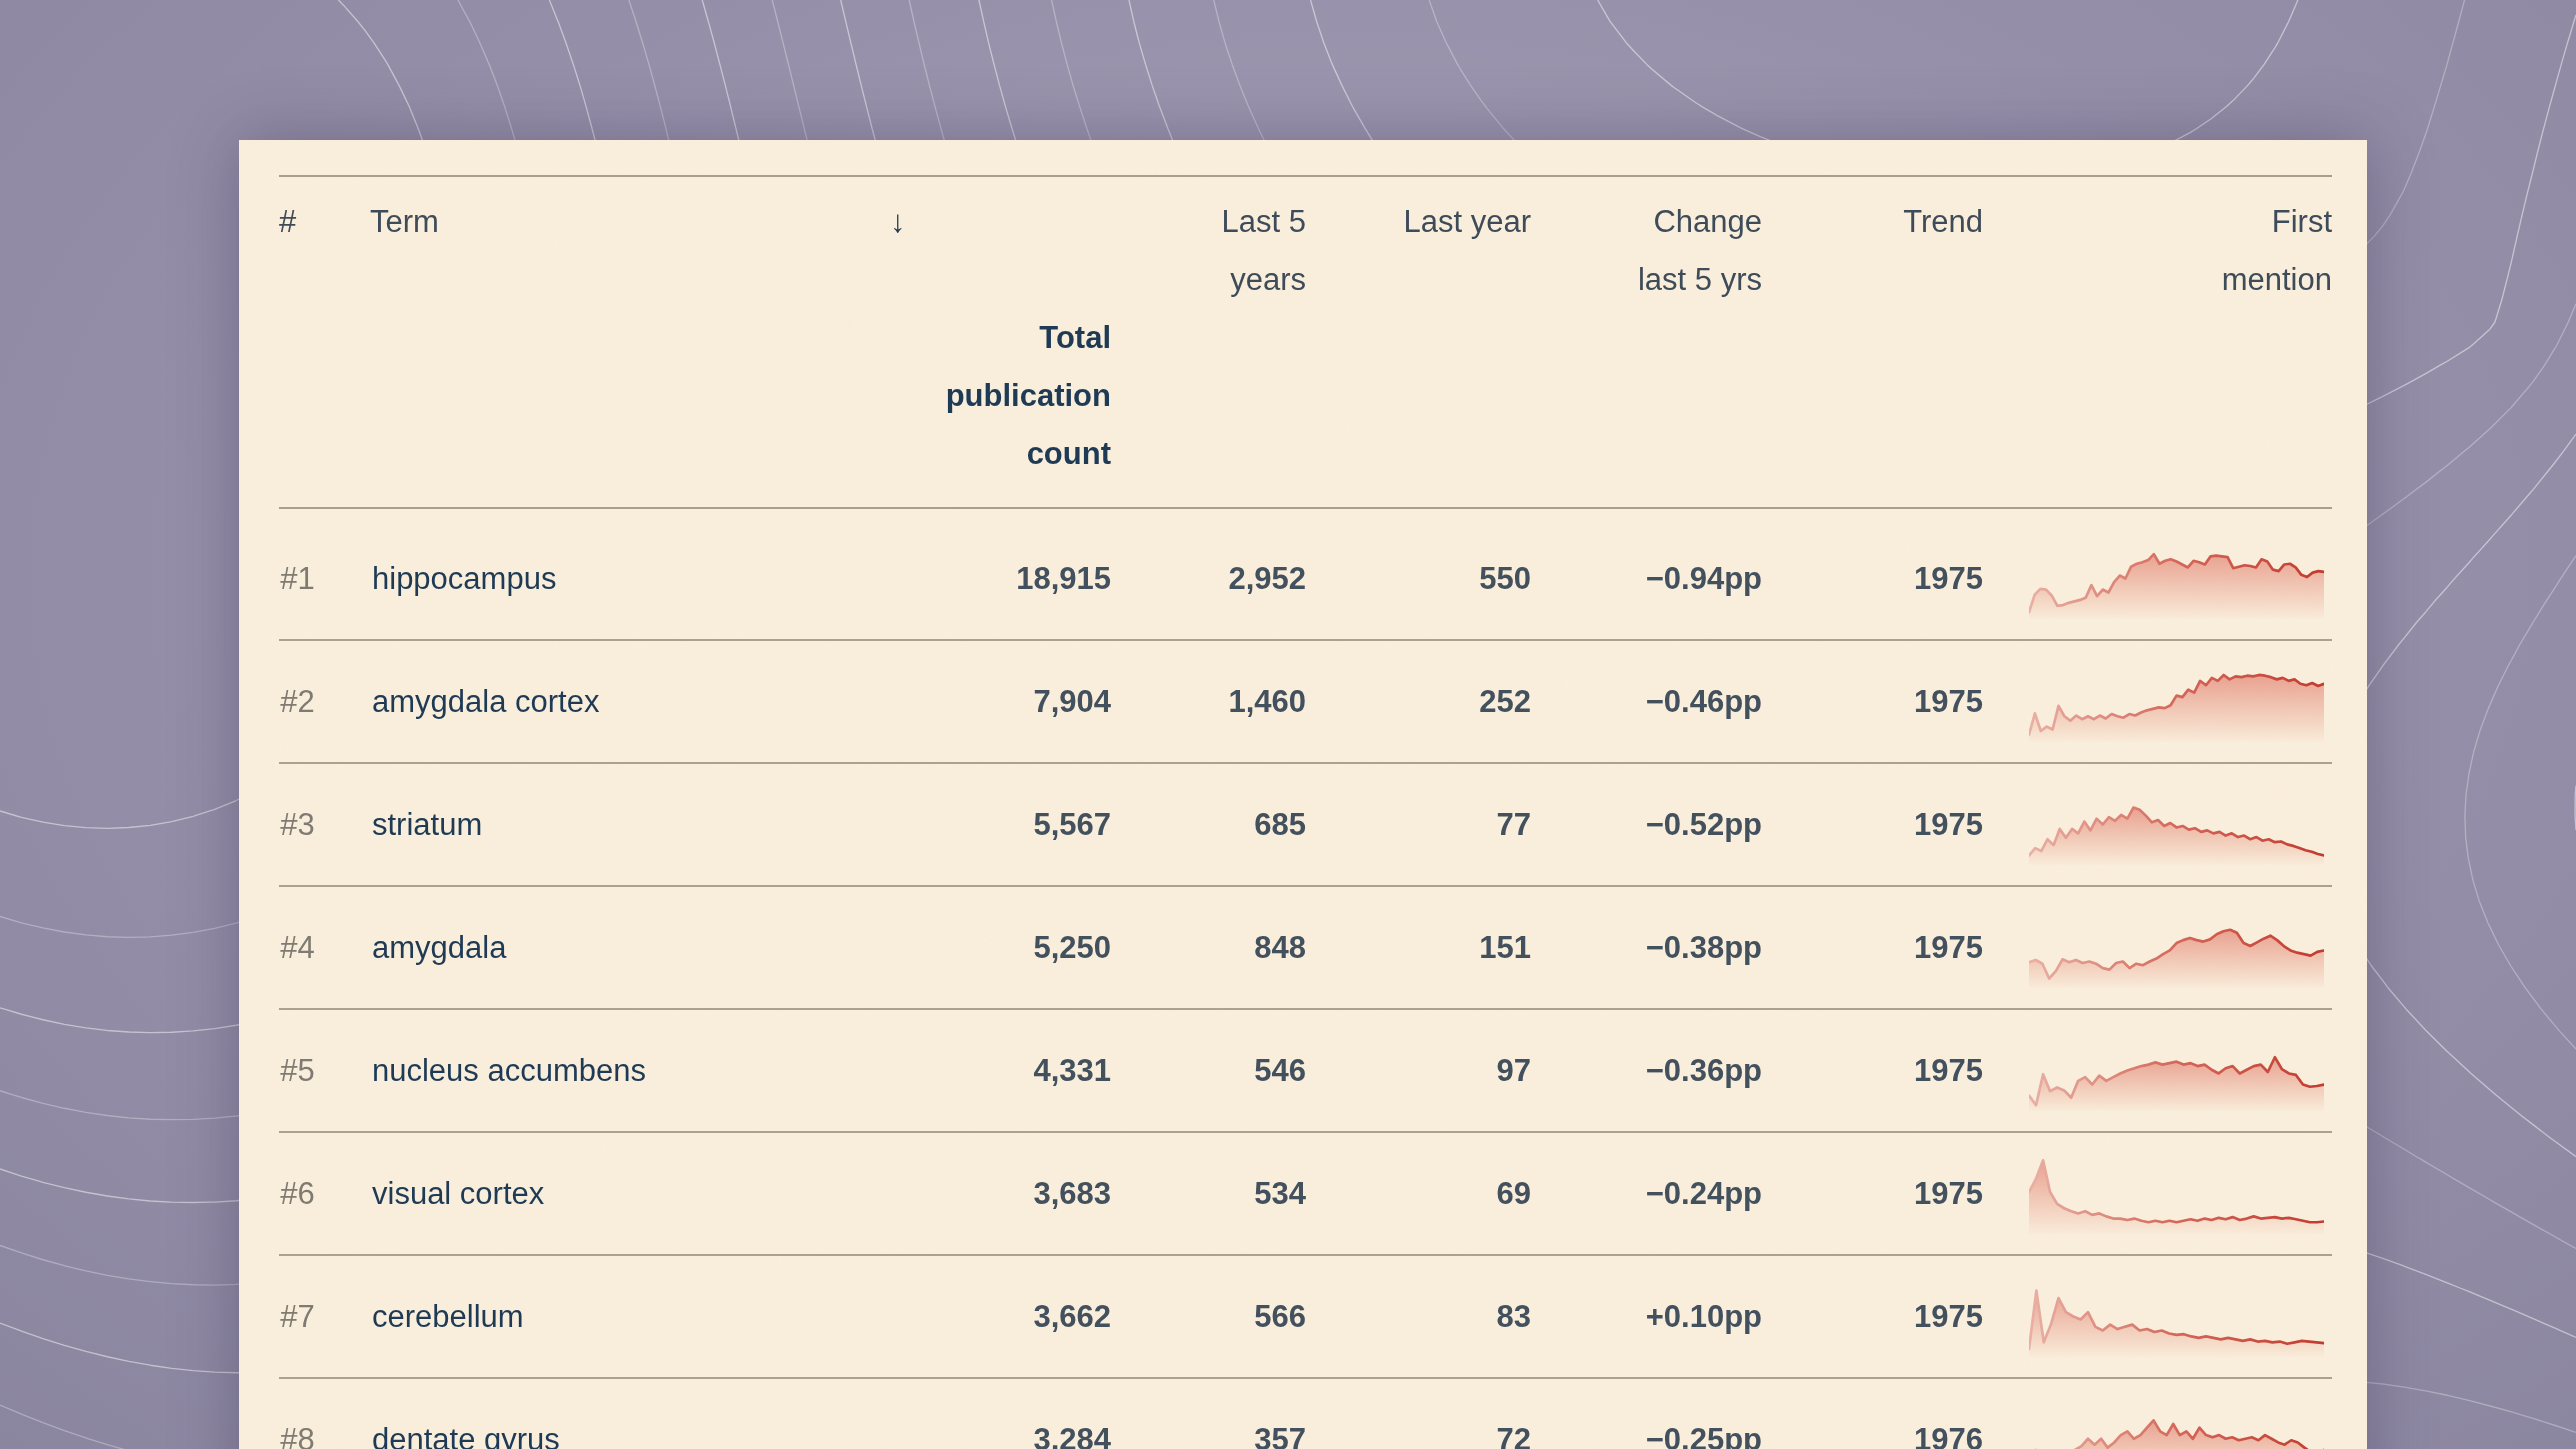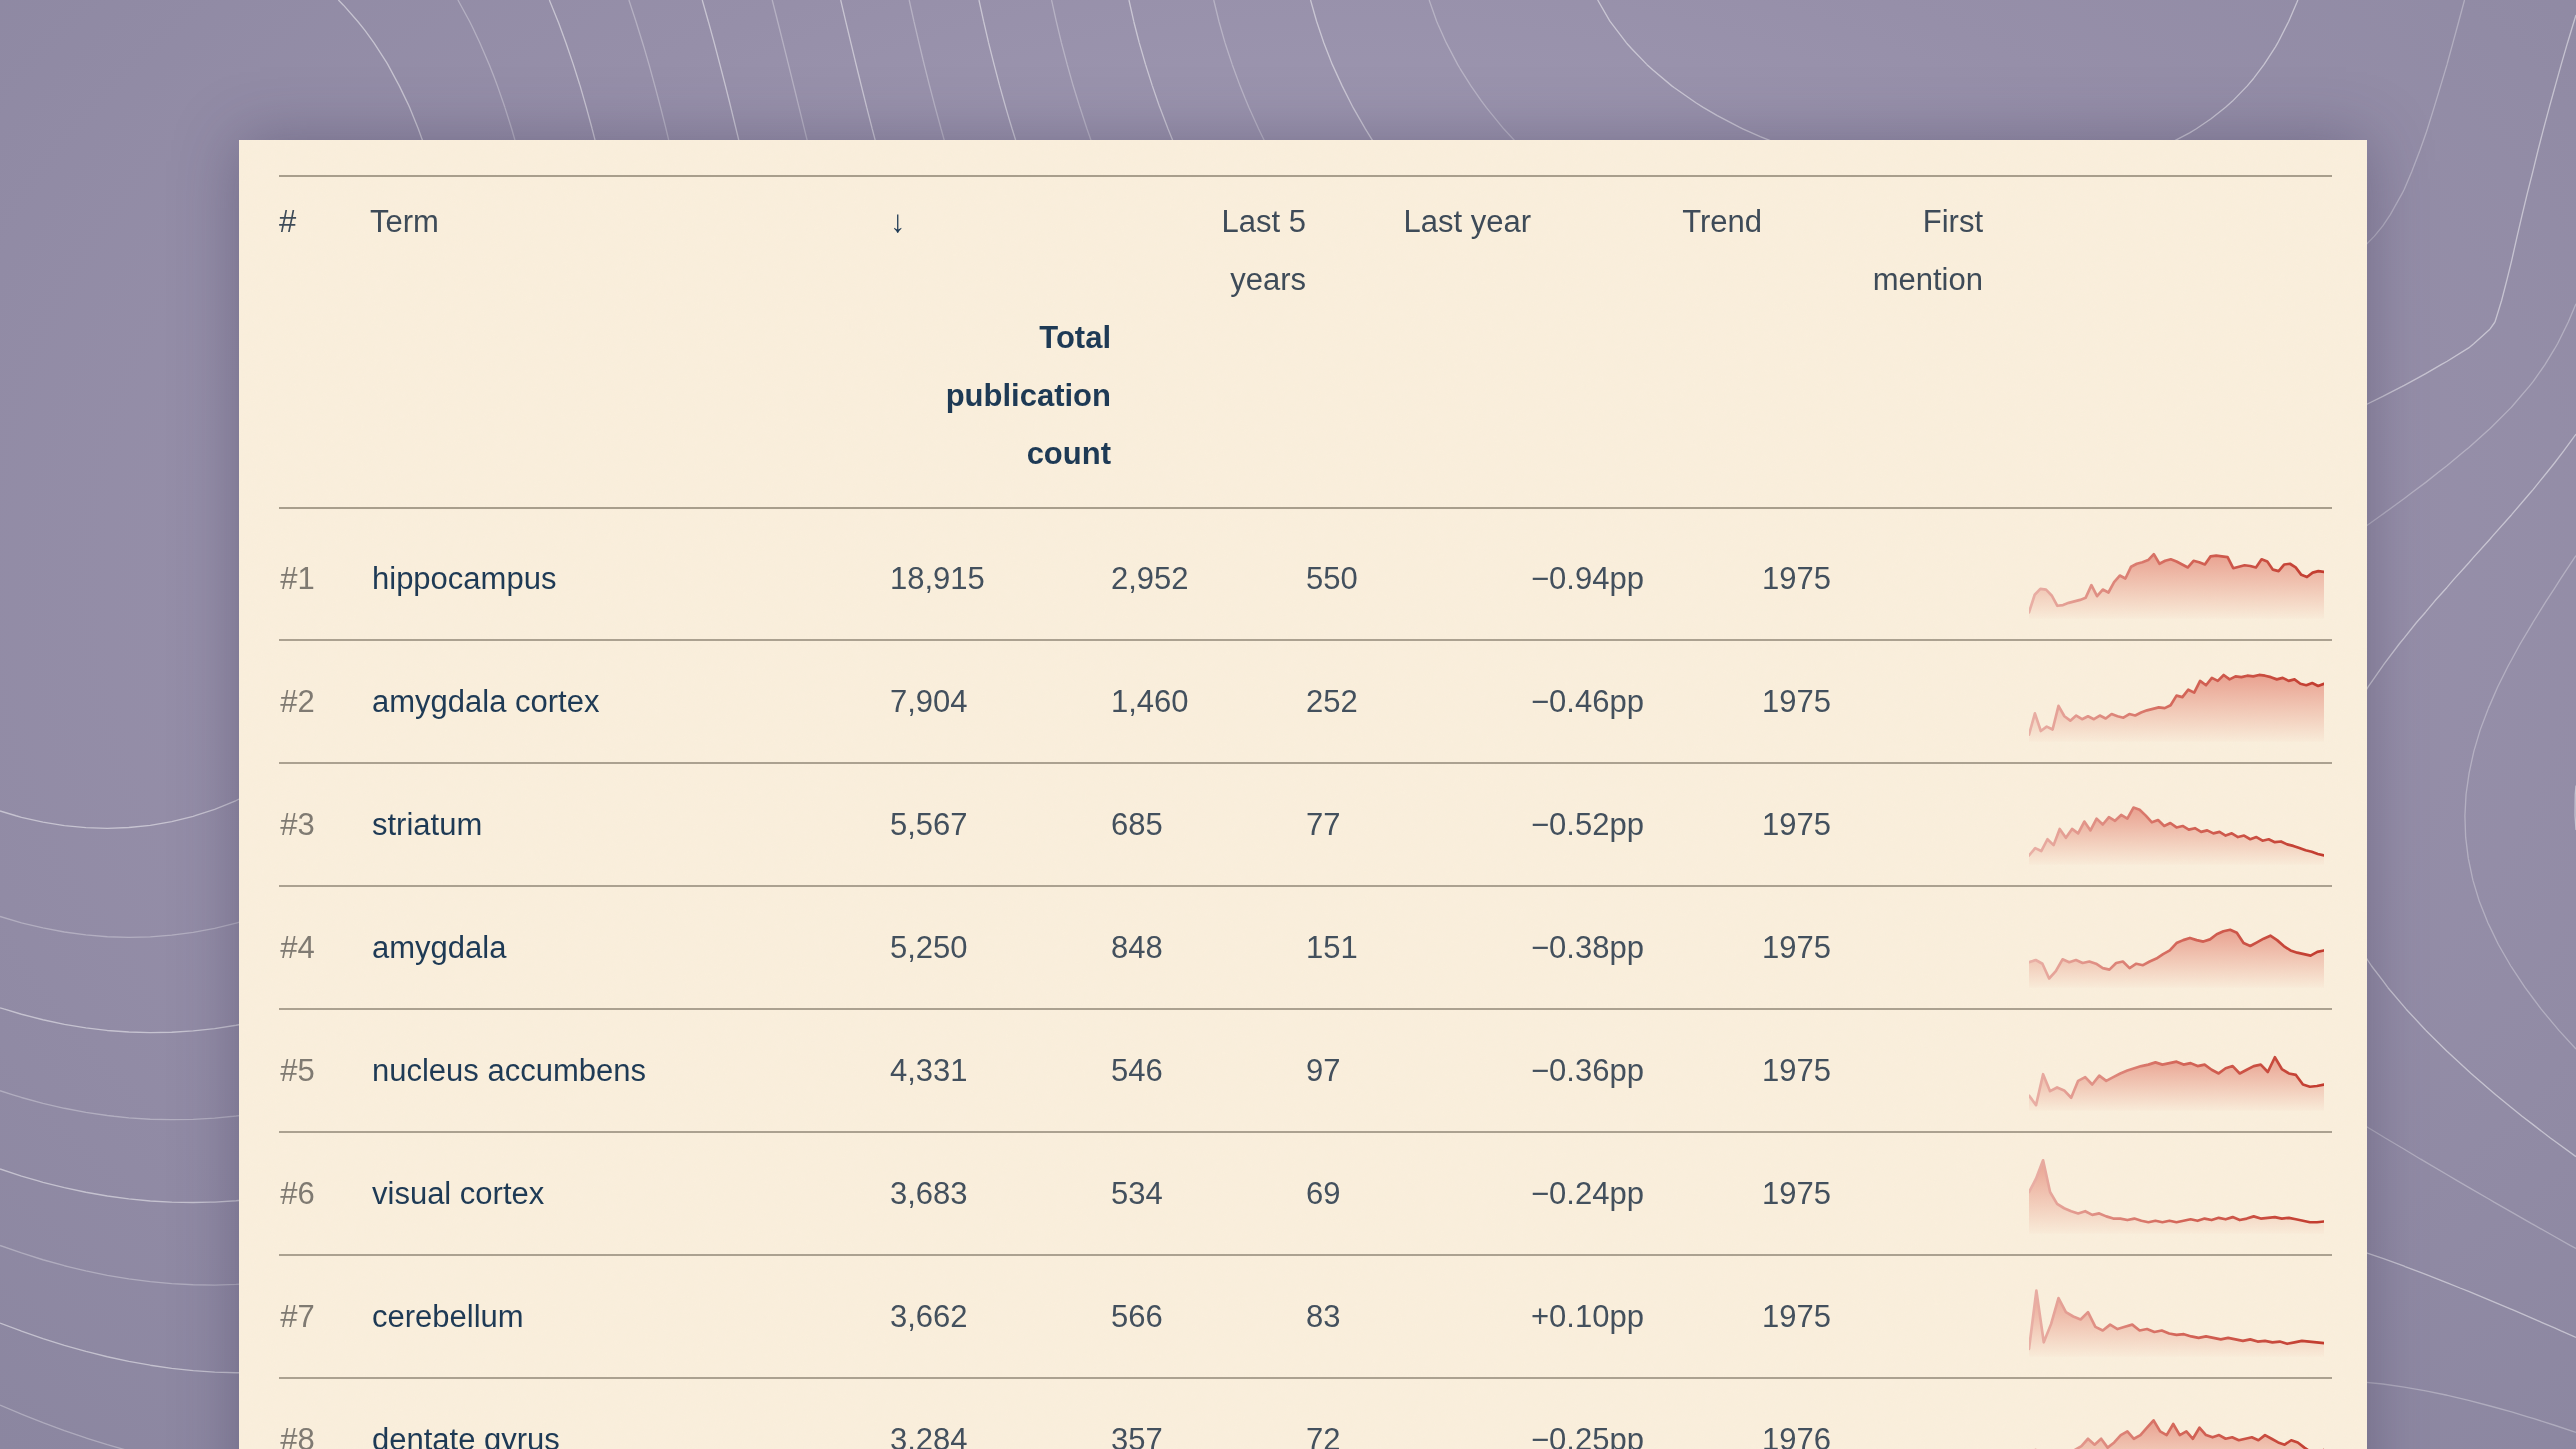--- a/index.html
+++ b/index.html
@@ -17,21 +17,21 @@
   .h{white-space:pre-line;text-align:right;}
   .h.left{text-align:left;}
   .h.sorted{font-weight:bold;color:var(--navy,#1b3a55);position:relative;}
   .sort-arrow{position:absolute;left:0;top:0;font-weight:bold;color:var(--navy,#1b3a55);}
   .row{display:grid;grid-template-columns:91px 1fr 221px 195px 225px 231px 221px 349px;
        height:121px;align-items:center;border-bottom:2.7px solid var(--rowrule,#aba190);
        font-size:31px;}
   #rows{padding-top:9.4px;}
   .c.rank{color:var(--rank,#7f7a72);padding-left:1.3px;}
   .c.term{color:var(--navy,#1e3a55);padding-left:2px;}
-  .c.num{color:var(--slate,#43505d);font-variant-numeric:tabular-nums;}
+  .c.num{text-align:right;color:var(--slate,#43505d);font-variant-numeric:tabular-nums;font-weight:bold;}
   .c.trend{display:flex;}
   .c.trend svg{display:block;margin-left:auto;margin-right:8px;}
 </style>
 </head>
 <body>
 
 <div class="stage">
   <svg id="contours" viewBox="0 0 3840 2160" preserveAspectRatio="none">
       <path d="" fill="none" stroke="#ffffff" stroke-opacity="0.48" stroke-width="2"></path>
       <path d="" fill="none" stroke="#ffffff" stroke-opacity="0.3" stroke-width="2"></path>
@@ -69,20 +69,22 @@
         <div class="h left">Term</div>
         <div class="h sorted">
           <span class="sort-arrow">↓</span>
           <span>Total
 publication
 count</span>
         </div>
         <div class="h">Last 5
 years</div>
         <div class="h">Last year</div>
+        <div class="h">Change
+last 5 yrs</div>
         <div class="h">Trend</div>
         <div class="h">First
 mention</div>
       </header>
       <div id="rows">
   <div class="row">
     <span class="c rank">#1</span>
     <span class="c term">hippocampus</span>
     <span class="c num">18,915</span>
     <span class="c num">2,952</span>

